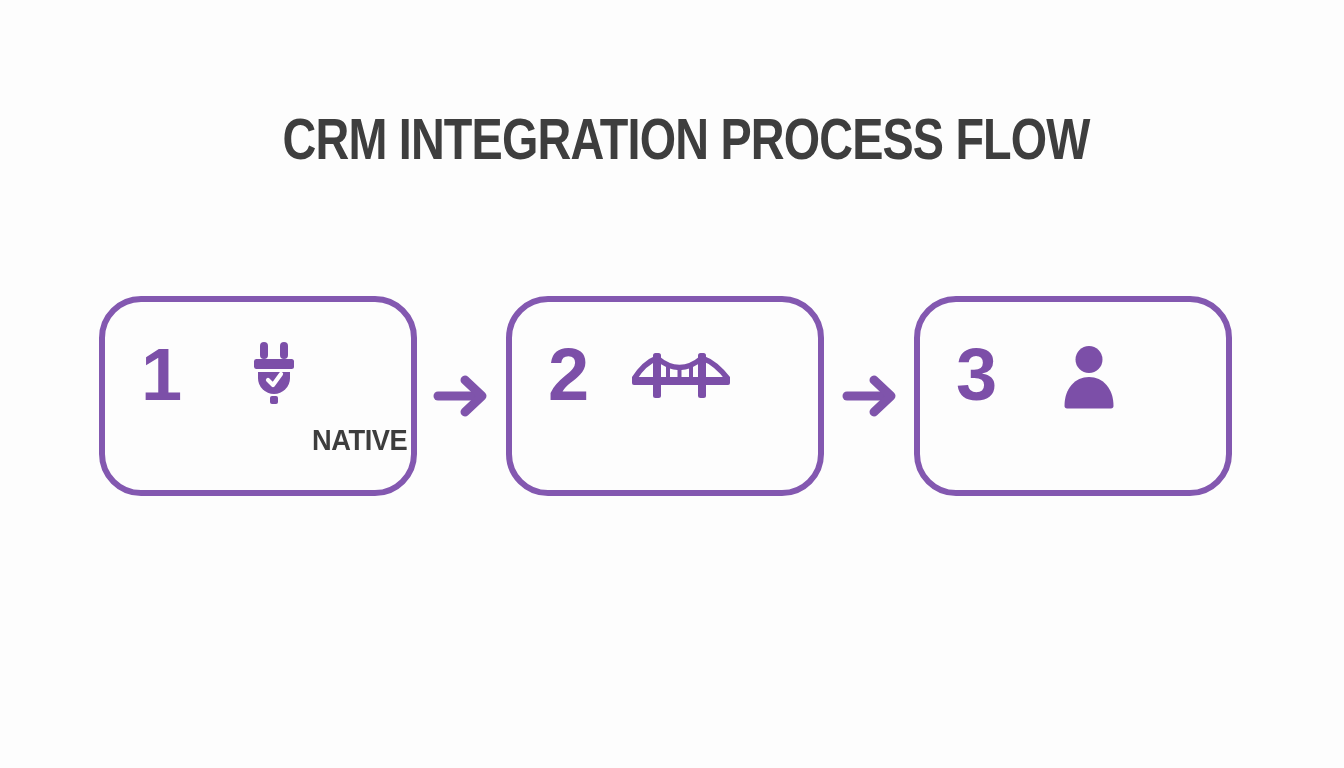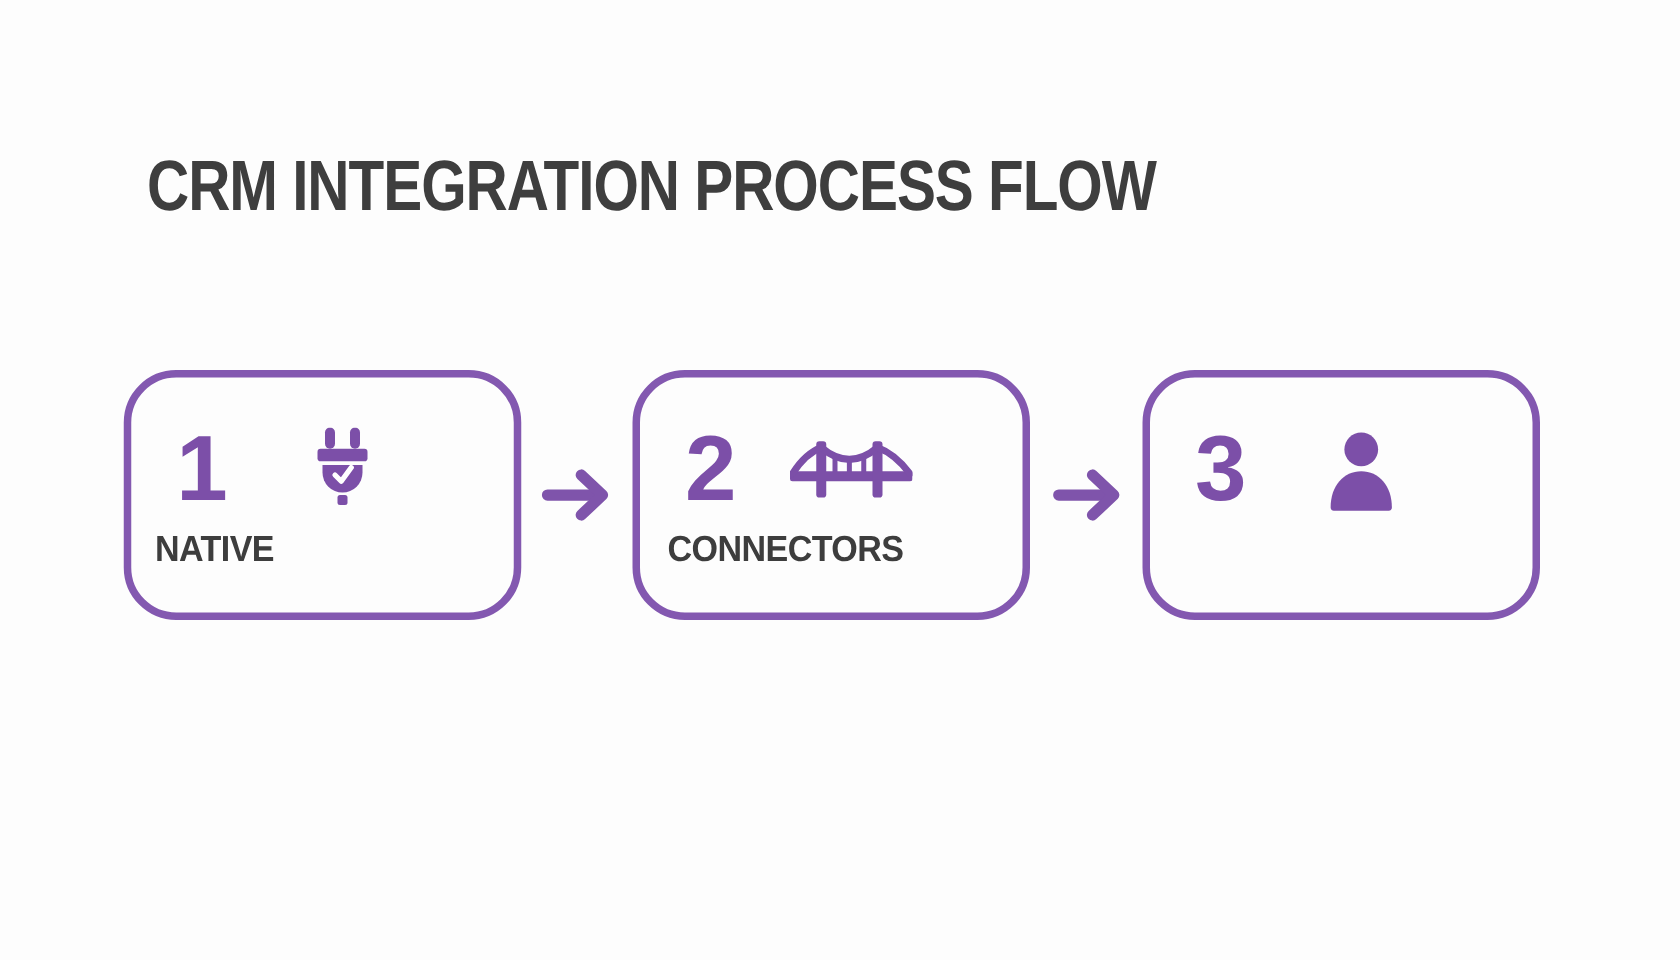--- a/index.html
+++ b/index.html
@@ -12,23 +12,24 @@
   .canvas {
     position: relative;
     width: 1344px;
     height: 768px;
     background: #fdfdfd;
   }
 
   
   .title {
     position: absolute;
-    top: 121px;
+    top: 111px;
     left: 0;
     right: 0;
+    text-align: center;
     line-height: 1;
     padding-left: 29px;
   }
   .title-text {
     display: inline-block;
     font-size: 57px;
     font-weight: 700;
     letter-spacing: -1px;
     color: #3e3e3e;
     transform: scaleX(0.82);
@@ -70,23 +71,23 @@
     transform: translateX(16px);
   }
   .icon { display: inline-flex; }
   .box-1 .icon-wrap { top: 40px; }
   .box-2 .icon-wrap { top: 48px; }
   .box-3 .icon-wrap { top: 42px; }
 
   .step-label {
     position: absolute;
     left: 0;
-    right: 4px;
+    right: 17px;
     top: 122px;
-    text-align: left;
+    text-align: right;
     transform: translateX(16px);
   }
   .step-label span {
     display: inline-block;
     font-size: 29px;
     font-weight: 700;
     letter-spacing: -0.5px;
     color: #3d3d3d;
     transform: scaleX(0.94);
     transform-origin: center;
@@ -148,23 +149,20 @@
           <rect x="66" y="3" width="8" height="45" rx="2.5" fill="#7c4fa8"></rect>
           <path d="M25 8 Q47.5 27 70 8" stroke="#7c4fa8" stroke-width="5.5" fill="none" stroke-linecap="round"></path>
           <path d="M25 8 Q12 13 2 29" stroke="#7c4fa8" stroke-width="5.5" fill="none" stroke-linecap="round"></path>
           <path d="M70 8 Q84 13 96 29" stroke="#7c4fa8" stroke-width="5.5" fill="none" stroke-linecap="round"></path>
           <path d="M36 16 V28" stroke="#7c4fa8" stroke-width="4"></path>
           <path d="M47.5 19 V28" stroke="#7c4fa8" stroke-width="4"></path>
           <path d="M59 16 V28" stroke="#7c4fa8" stroke-width="4"></path>
         </svg>
       </span>
     </div>
-    <div class="step-label">
-      <span>CONNECTORS</span>
-    </div>
   </div>
 
   <div class="flow-arrow arrow-2">
     <svg width="58" height="48" viewBox="0 0 58 48" fill="none" xmlns="http://www.w3.org/2000/svg">
       <path d="M5 24 H46" stroke="#7f54ab" stroke-width="9" stroke-linecap="round"></path>
       <path d="M32 8 L49 24 L32 40" stroke="#7f54ab" stroke-width="9" stroke-linecap="round" stroke-linejoin="round"></path>
     </svg>
   </div>
 
   <div class="step-box box-3">

